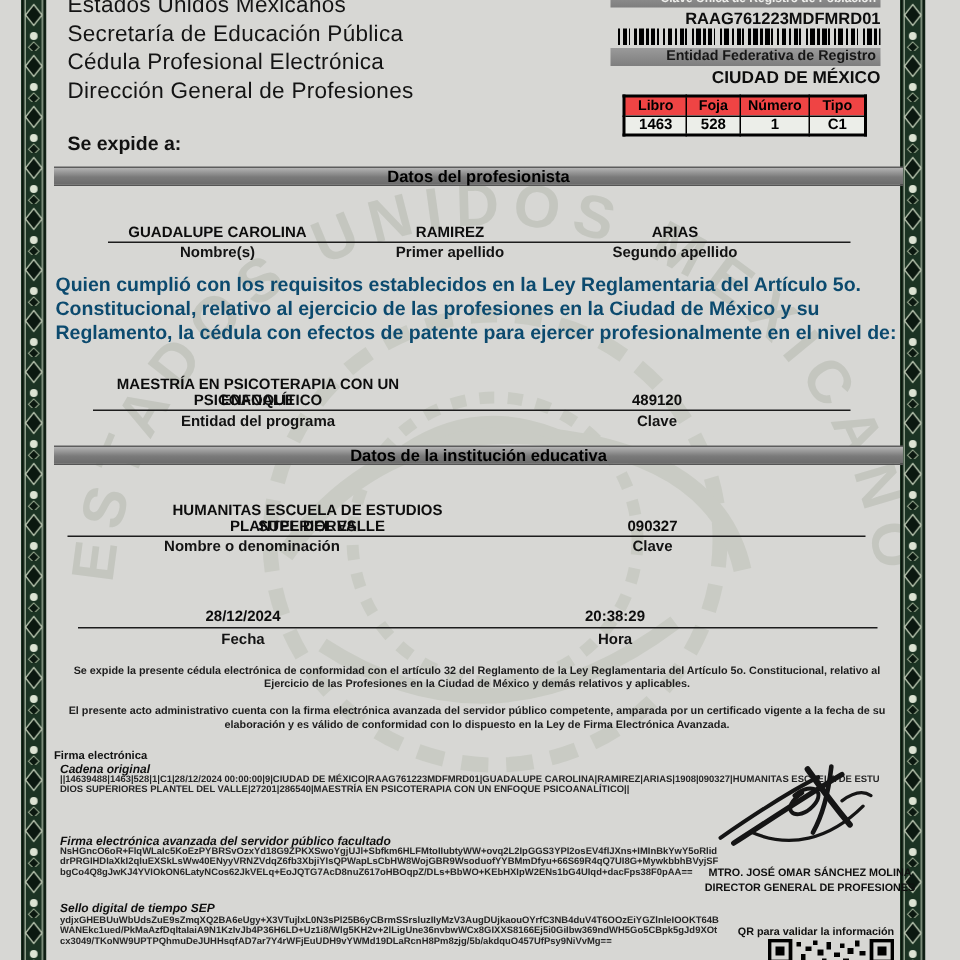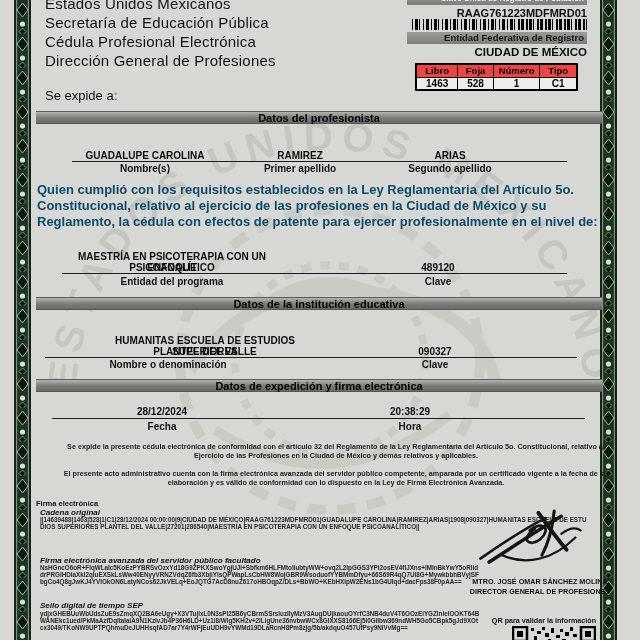--- a/index.html
+++ b/index.html
@@ -9,21 +9,21 @@
   .abs { position:absolute; }
 
   
   .orn { position:absolute; top:0; height:640px; width:17px; }
 
   
   .watermark { position:absolute; left:40px; top:60px; width:560px; height:470px; opacity:.5; pointer-events:none; }
 
   
   .hdr-left { position:absolute; left:45px; top:-6px; font-size:15px; line-height:19px; color:#141414; letter-spacing:.2px; }
-  .se-expide { position:absolute; left:45px; top:88px; font-size:13px; font-weight:400; color:#111; }
+  .se-expide { position:absolute; left:45px; top:88px; font-size:13px; font-weight:700; color:#111; }
 
   .tr-block { position:absolute; left:407px; top:0; width:180px; }
   .gray-bar { position:absolute; width:180px; height:12px; background:linear-gradient(180deg,#9a9a9a,#7e7e7e); font-size:8px; font-weight:700; text-align:right; padding-right:3px; line-height:12px; }
   .curp-bar { top:-7px; color:#efefec; }
   .curp-val { position:absolute; top:7px; width:180px; text-align:right; font-size:11px; font-weight:700; color:#0d0d0d; }
   .barcode { position:absolute; top:19px; left:5px; width:175px; height:11px;
     background:repeating-linear-gradient(90deg,#000 0 1.5px,transparent 1.5px 3px,#000 3px 6px,transparent 6px 7px,#000 7px 8px,transparent 8px 11px,#000 11px 12.5px,transparent 12.5px 14px,#000 14px 17px,transparent 17px 19px); }
   .ent-bar { top:32px; color:#161616; font-size:9.5px; }
   .ent-val { position:absolute; top:46px; width:180px; text-align:right; font-size:11.5px; font-weight:700; color:#0d0d0d; }
   table.registry { position:absolute; top:63px; left:8px; width:163px; border-collapse:collapse; border:2px solid #000; }
@@ -34,21 +34,21 @@
   .section-bar { position:absolute; left:36px; width:566px; height:13px; text-align:center;
     background:linear-gradient(180deg,#b3b3b3,#7a7a7a 55%,#6b6b6b); border-top:1px solid #5c5c5c; border-bottom:1px solid #555;
     font-size:11px; font-weight:700; line-height:13px; color:#000; }
 
   .rule { position:absolute; height:0; border-top:1.3px solid #1c1c1c; }
   .fval { position:absolute; font-size:10px; font-weight:700; color:#0d0d0d; text-align:center; }
   .flab { position:absolute; font-size:10px; font-weight:700; color:#131313; text-align:center; }
 
   .statement { position:absolute; left:37px; top:182px; width:566px; text-align:left; font-size:13px; font-weight:700; line-height:16px; color:#0c4a6e; }
 
-  .legal { position:absolute; left:60px; width:552px; text-align:center; font-size:7.2px; font-weight:700; line-height:9px; color:#1d1d1d; }
+  .legal { position:absolute; left:42px; width:552px; text-align:center; font-size:7.2px; font-weight:700; line-height:9px; color:#1d1d1d; }
 
   .sig-head { position:absolute; left:36px; top:499px; width:530px; font-size:7.5px; font-weight:700; color:#111; }
   .tiny-label { position:absolute; left:40px; font-size:8px; font-weight:700; color:#0f0f0f;font-style:italic; }
   .hash { position:absolute; left:40px; font-size:6.3px; font-weight:700; line-height:7px; color:#262626; word-break:break-all; }
 
   .official { position:absolute; left:452px; width:176px; text-align:center; font-size:7.2px; font-weight:700; color:#101010; }
   .qr-label { position:absolute; left:464px; top:616px; width:160px; text-align:center; font-size:7.2px; font-weight:700; color:#101010; }
 </style>
 </head>
 <body>
@@ -158,21 +158,20 @@
 
   <div class="section-bar" style="top:297px">Datos de la institución educativa</div>
 
   <div class="fval" style="top:335px;left:95px;width:220px">HUMANITAS ESCUELA DE ESTUDIOS SUPERIORES</div>
   <div class="fval" style="top:346px;left:95px;width:220px">PLANTEL DEL VALLE</div>
   <div class="fval" style="top:346px;left:365px;width:140px">090327</div>
   <div class="rule" style="top:357px;left:45px;width:532px"></div>
   <div class="flab" style="top:359px;left:58px;width:220px">Nombre o denominación</div>
   <div class="flab" style="top:359px;left:365px;width:140px">Clave</div>
 
-  <div class="section-bar" style="top:379px">Datos de expedición y firma electrónica</div>
 
   <div class="fval" style="top:406px;left:82px;width:160px">28/12/2024</div>
   <div class="fval" style="top:406px;left:330px;width:160px">20:38:29</div>
   <div class="rule" style="top:418px;left:52px;width:533px"></div>
   <div class="flab" style="top:421px;left:82px;width:160px">Fecha</div>
   <div class="flab" style="top:421px;left:330px;width:160px">Hora</div>
 
   <div class="legal" style="top:442px">Se expide la presente cédula electrónica de conformidad con el artículo 32 del Reglamento de la Ley Reglamentaria del Artículo 5o. Constitucional, relativo al Ejercicio de las Profesiones en la Ciudad de México y demás relativos y aplicables.</div>
   <div class="legal" style="top:469px">El presente acto administrativo cuenta con la firma electrónica avanzada del servidor público competente, amparada por un certificado vigente a la fecha de su elaboración y es válido de conformidad con lo dispuesto en la Ley de Firma Electrónica Avanzada.</div>
 

